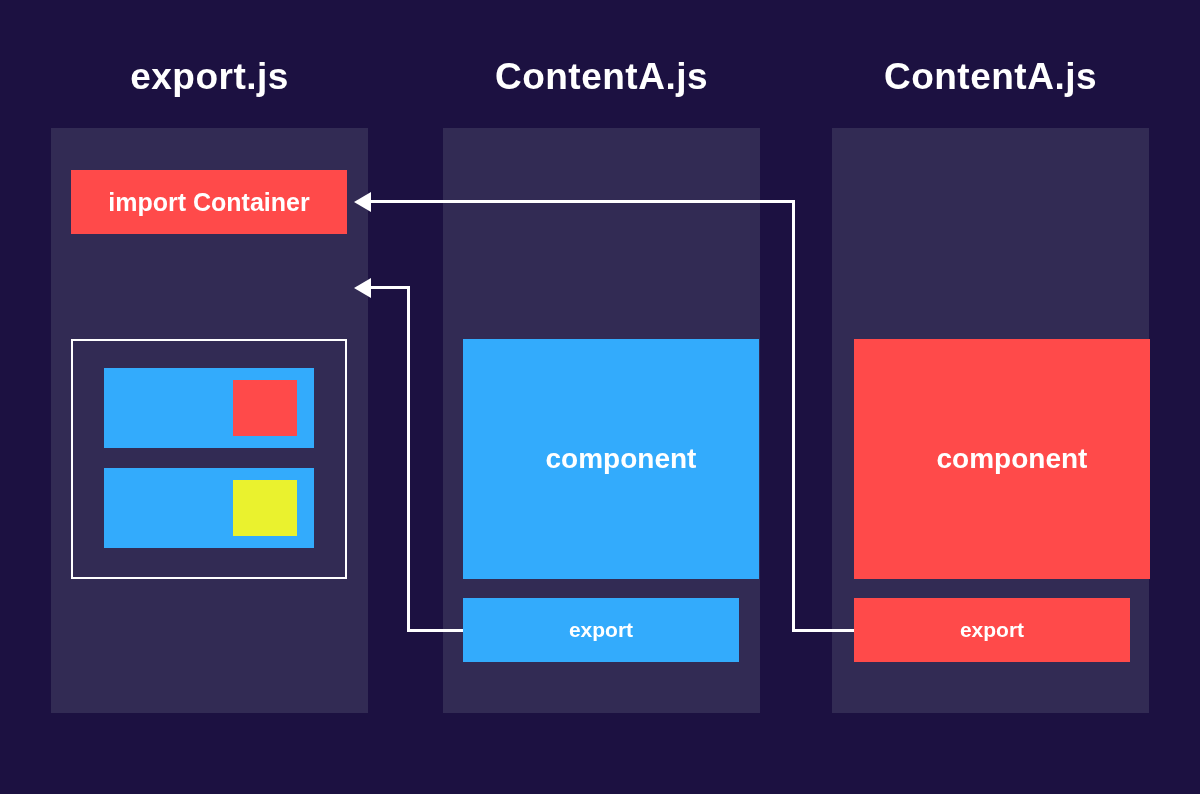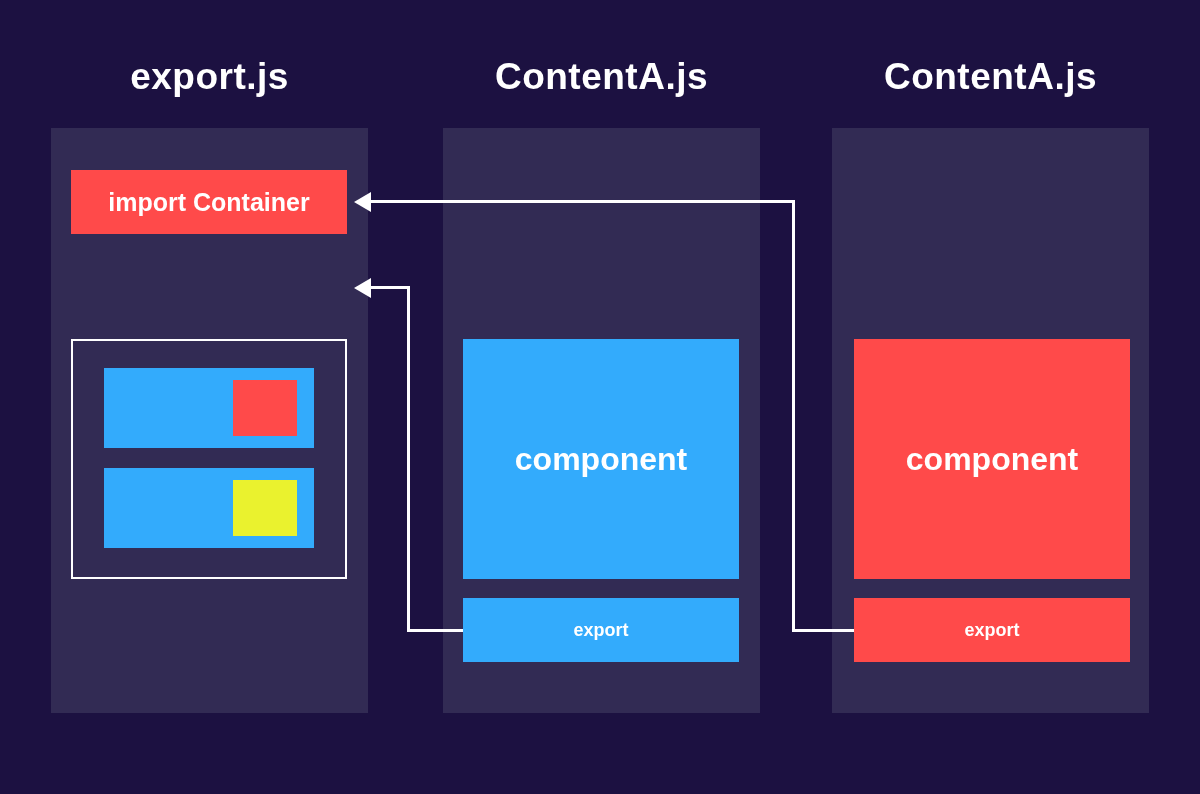--- a/index.html
+++ b/index.html
@@ -73,27 +73,28 @@
     position: absolute;
     left: 129px;
     top: 12px;
     width: 64px;
     height: 56px;
   }
   .component-box {
     top: 339px;
     width: 276px;
     height: 240px;
-    font-size: 32px;
+    font-size: 28px;
+    padding-left: 20px;
   }
   .export-bar {
     top: 598px;
     width: 276px;
     height: 64px;
-    font-size: 18px;
+    font-size: 21px;
   }
 
   .line {
     position: absolute;
     background: #ffffff;
     z-index: 5;
   }
   .arrow-head {
     position: absolute;
     width: 0;

